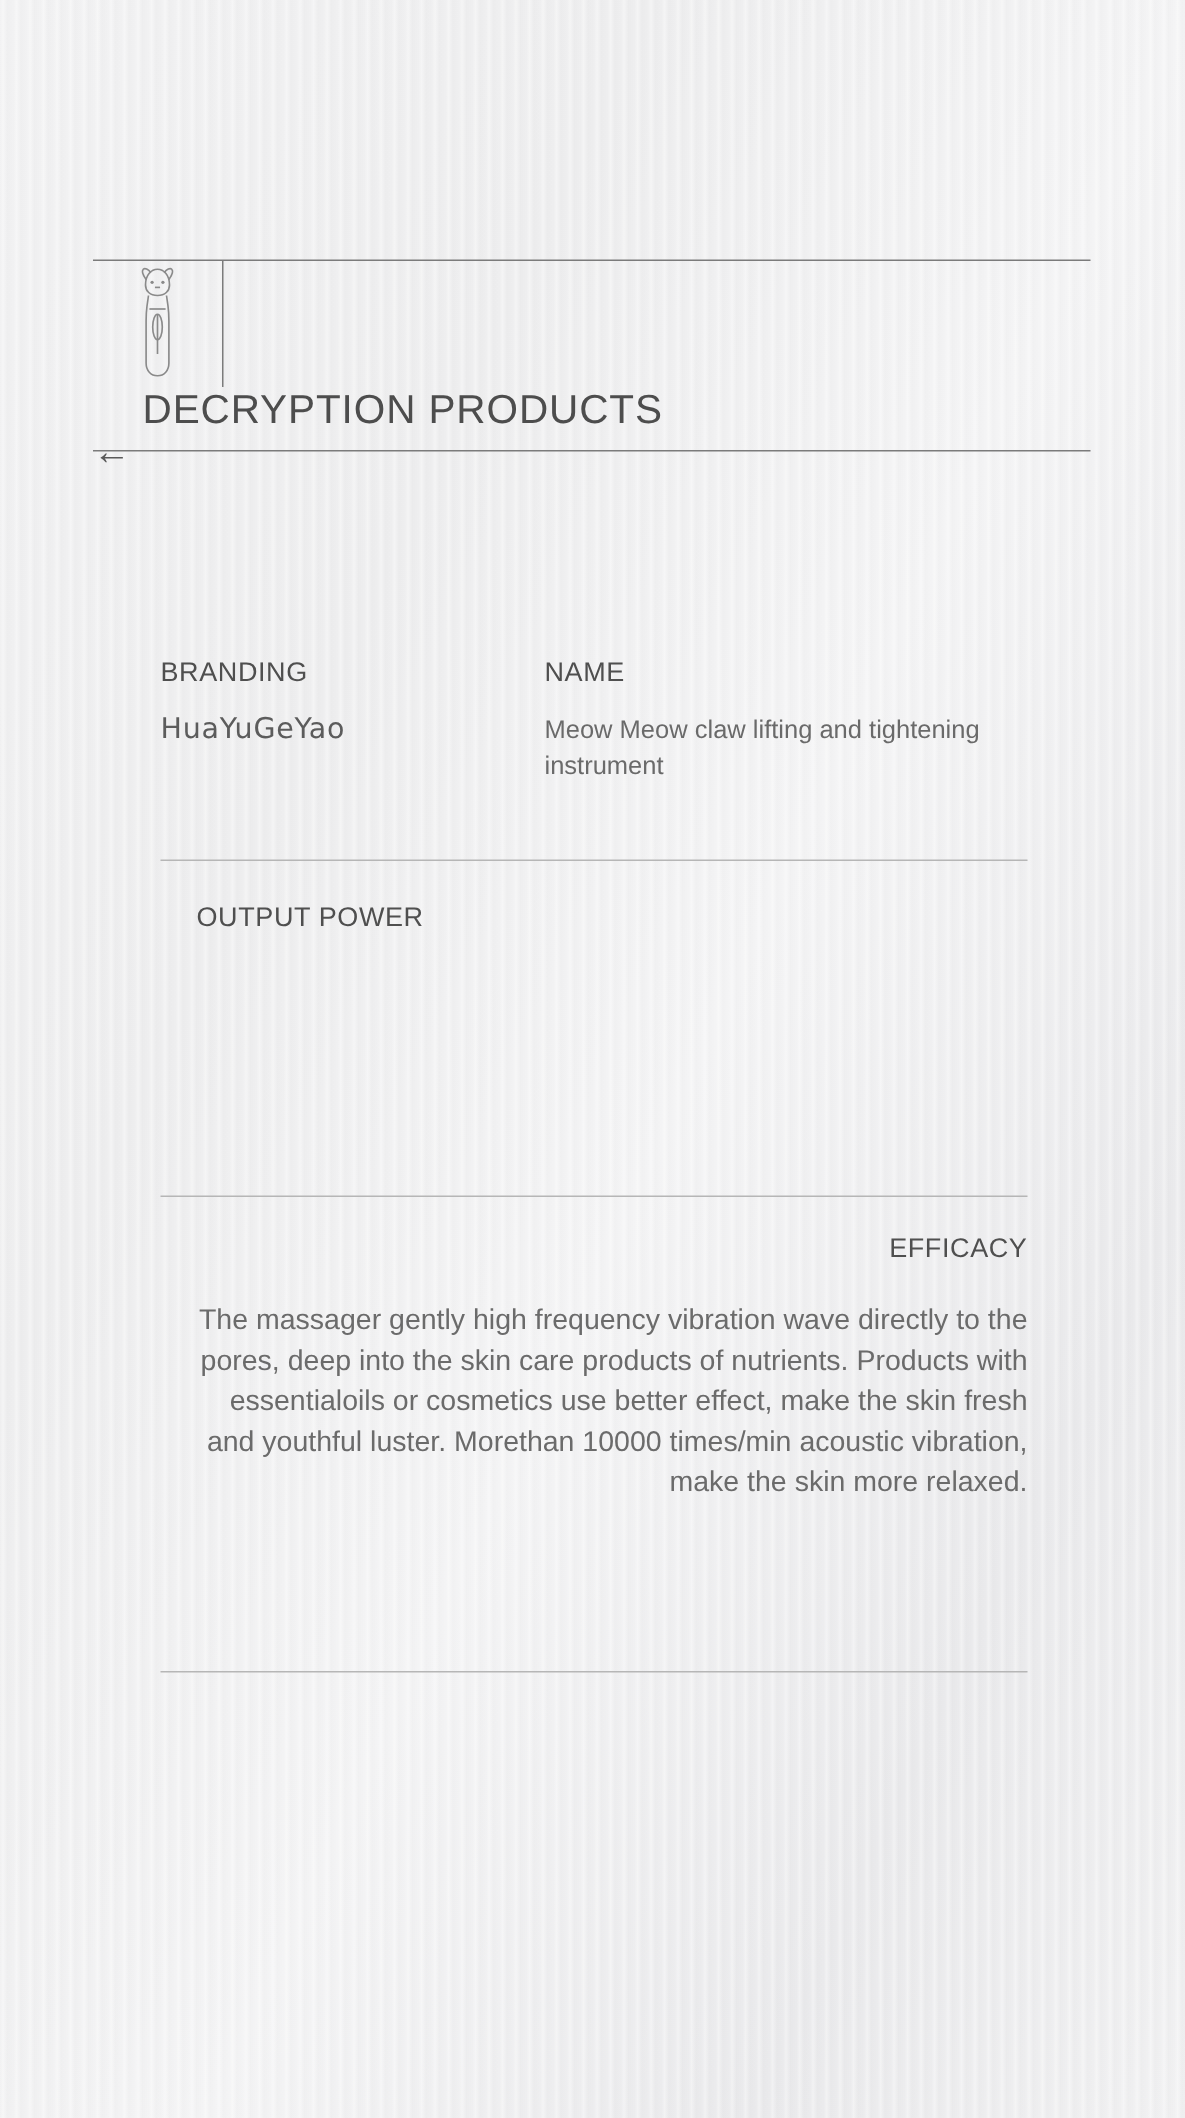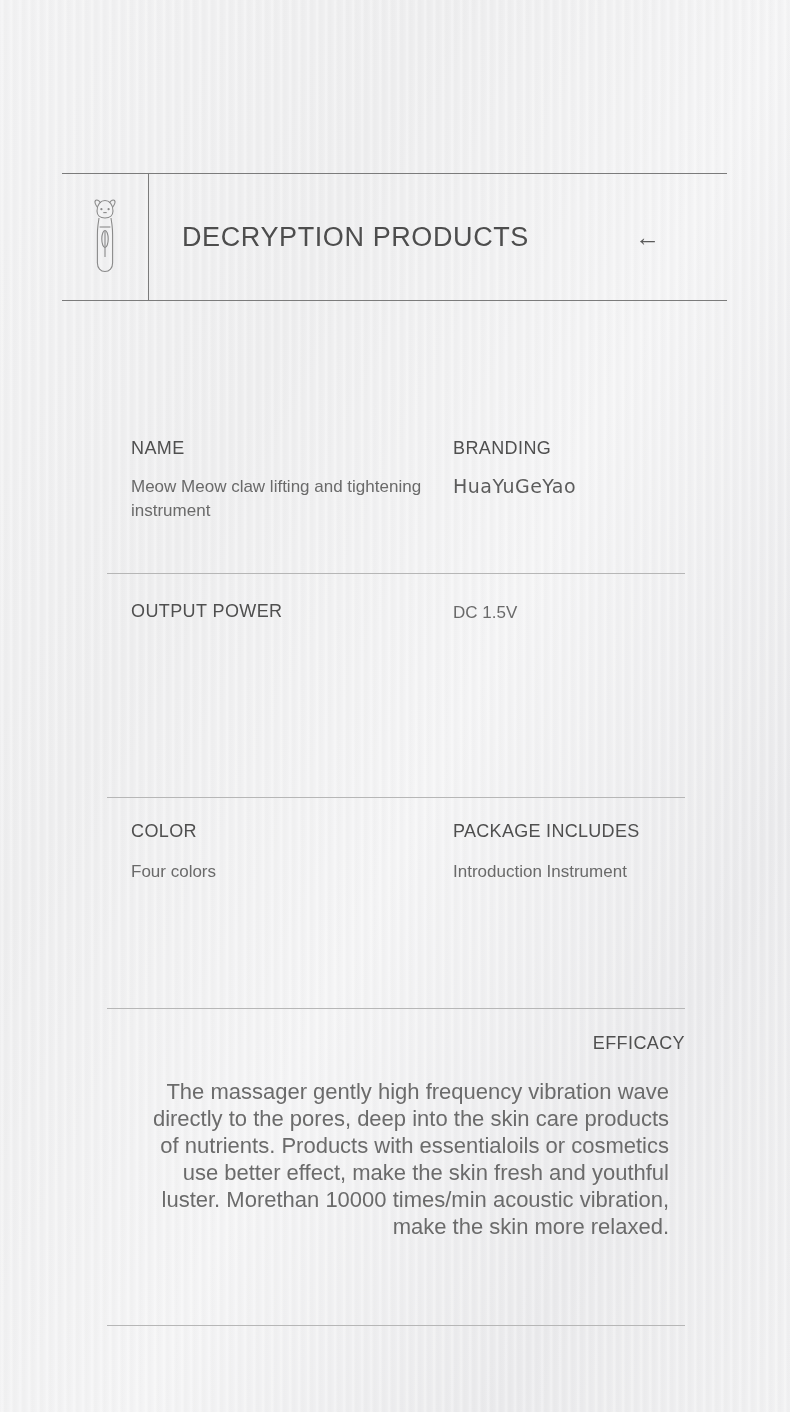--- a/index.html
+++ b/index.html
@@ -40,20 +40,21 @@
     position: absolute;
     left: 62px;
     top: 173px;
     width: 665px;
     height: 128px;
     border-top: 1px solid #7b7b7b;
     border-bottom: 1px solid #7b7b7b;
     box-sizing: border-box;
     display: flex;
     align-items: stretch;
+    flex-direction: column;
   }
   .header-icon-cell {
     width: 86px;
     border-right: 1px solid #7b7b7b;
     display: flex;
     align-items: center;
     justify-content: center;
   }
   .device-icon {
     width: 38px;
@@ -147,24 +148,24 @@
   }
 
   
   .efficacy-label {
     font-size: 18px;
     letter-spacing: 0.4px;
     color: #4f4f4f;
     margin: 0 0 24px 0;
   }
   .efficacy-text {
-    font-size: 22px;
+    font-size: 19px;
     line-height: 27px;
     color: #6b6b6b;
-    margin: 16px;
+    margin: 0;
     max-width: 556px;
   }
   .row-4 .spec-cell.full {
     width: 100%;
     padding-left: 24px;
   }
 </style>
 </head>
 <body>
 
@@ -191,49 +192,38 @@
       <div class="header-title">DECRYPTION PRODUCTS</div>
     </div>
     <div class="header-arrow-cell">
       <span class="arrow-left">←</span>
     </div>
   </div>
 
   <div class="specs">
 
     <div class="spec-row row-1">
+      <div class="spec-cell right">
+        <p class="spec-label">BRANDING</p>
+        <p class="brand-mark">HuaYuGeYao</p>
+      </div>
       <div class="spec-cell left">
         <p class="spec-label">NAME</p>
         <p class="spec-value">Meow Meow claw lifting and tightening instrument</p>
       </div>
-      <div class="spec-cell right">
-        <p class="spec-label">BRANDING</p>
-        <p class="brand-mark">HuaYuGeYao</p>
-      </div>
     </div>
 
     <div class="spec-row row-2">
       <div class="spec-cell left">
         <p class="spec-label">OUTPUT POWER</p>
       </div>
       <div class="spec-cell right">
-        <p class="spec-value">DC 1.5V</p>
-      </div>
-    </div>
-
-    <div class="spec-row row-3">
-      <div class="spec-cell left">
-        <p class="spec-label">COLOR</p>
-        <p class="spec-value">Four colors</p>
-      </div>
-      <div class="spec-cell right">
-        <p class="spec-label">PACKAGE INCLUDES</p>
-        <p class="spec-value">Introduction Instrument</p>
-      </div>
-    </div>
+      </div>
+    </div>
+
 
     <div class="spec-row row-4">
       <div class="spec-cell full">
         <p class="efficacy-label">EFFICACY</p>
         <p class="efficacy-text">The massager gently high frequency vibration wave directly to the pores, deep into the skin care products of nutrients. Products with essentialoils or cosmetics use better effect, make the skin fresh and youthful luster. Morethan 10000 times/min acoustic vibration, make the skin more relaxed.</p>
       </div>
     </div>
 
   </div>
 </div>

